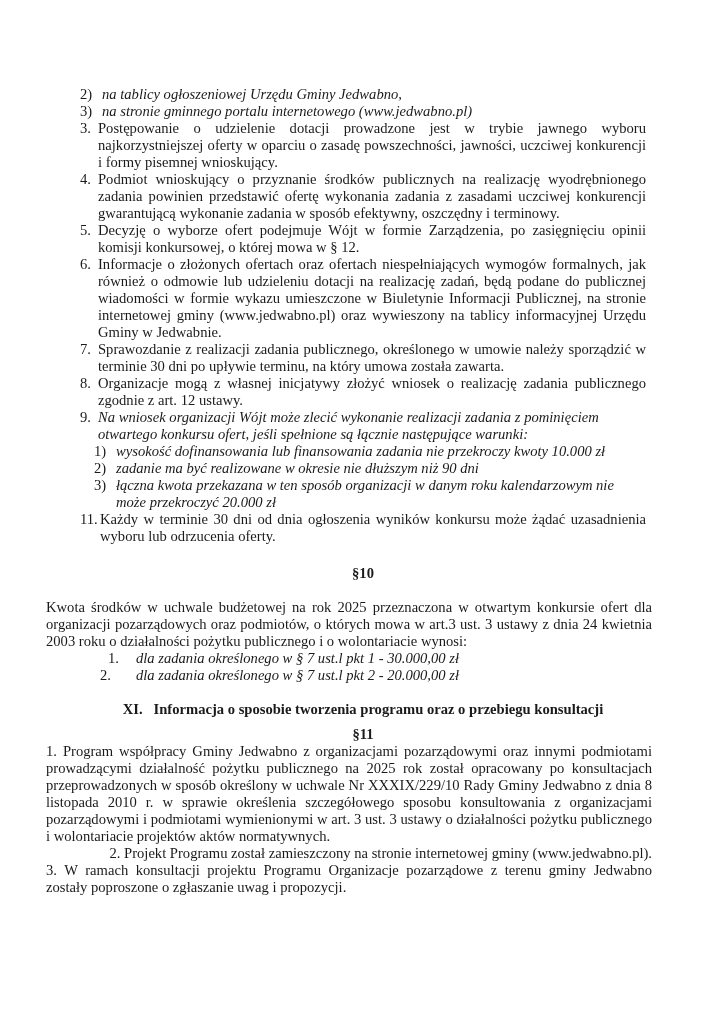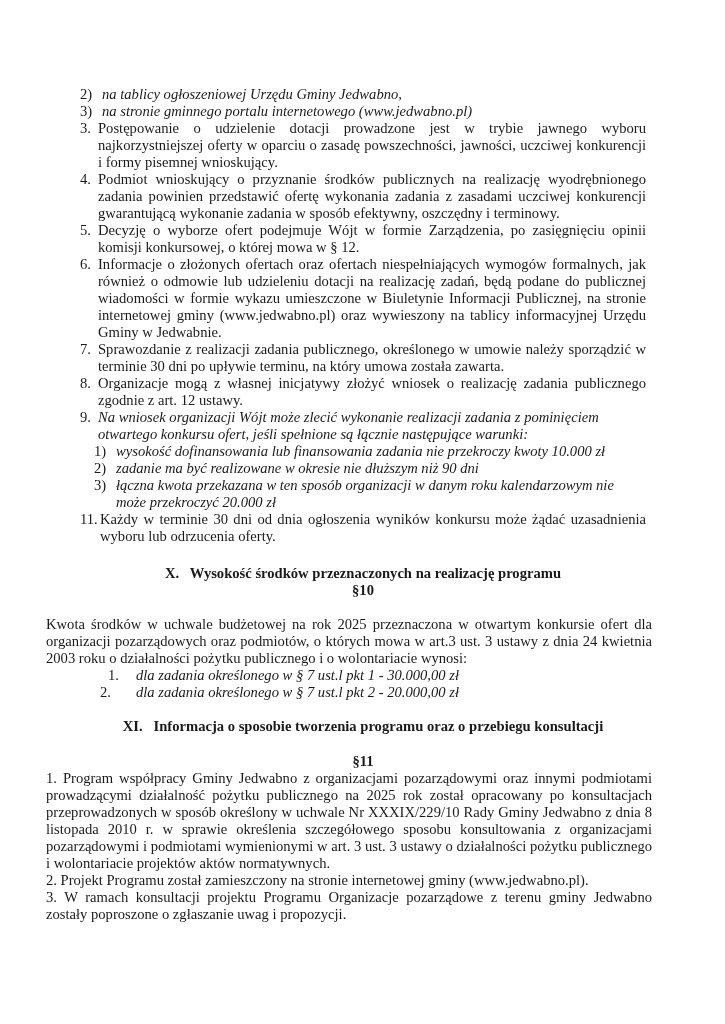--- a/index.html
+++ b/index.html
@@ -77,32 +77,31 @@
     <span class="num">3)</span>
     <span class="txt nojust">łączna kwota przekazana w ten sposób organizacji w danym roku kalendarzowym nie może przekroczyć 20.000 zł</span>
   </div>
 
   <div class="row">
     <span class="num" style="width:20px">11.</span>
     <span class="txt">Każdy w terminie 30 dni od dnia ogłoszenia wyników konkursu może żądać uzasadnienia wyboru lub odrzucenia oferty.</span>
   </div>
 
   <div class="gap2"></div>
-  <div class="heading" style="white-space:pre">X.   Wysokość środków przeznaczonych na realizację programu</div>
   <div class="heading">§10</div>
   <div class="gap1"></div>
   <div class="para" style="margin-left:-34px;margin-right:-6px">Kwota środków w uchwale budżetowej na rok 2025 przeznaczona w otwartym konkursie ofert dla organizacji pozarządowych oraz podmiotów, o których mowa w art.3 ust. 3 ustawy z dnia 24 kwietnia 2003 roku o działalności pożytku publicznego i o wolontariacie wynosi:</div>
   <div class="row list10">
     <span class="num">1.</span>
     <span class="txt nojust">dla zadania określonego w § 7 ust.l pkt 1 - 30.000,00 zł</span>
   </div>
   <div class="row list10" style="margin-left:20px">
     <span class="num" style="width:36px">2.</span>
     <span class="txt nojust">dla zadania określonego w § 7 ust.l pkt 2 - 20.000,00 zł</span>
   </div>
 
   <div class="gap1"></div>
   <div class="heading" style="white-space:pre">XI.   Informacja o sposobie tworzenia programu oraz o przebiegu konsultacji</div>
-  <div class="heading" style="margin-top:18px">§11</div>
+  <div class="heading" style="margin-top:8px">§11</div>
   <div class="para" style="margin-left:-34px;margin-right:-6px">1. Program współpracy Gminy Jedwabno z organizacjami pozarządowymi oraz innymi podmiotami prowadzącymi działalność pożytku publicznego na 2025 rok został opracowany po konsultacjach przeprowadzonych w sposób określony w uchwale Nr XXXIX/229/10 Rady Gminy Jedwabno z dnia 8 listopada 2010 r. w sprawie określenia szczegółowego sposobu konsultowania z organizacjami pozarządowymi i podmiotami wymienionymi w art. 3 ust. 3 ustawy o działalności pożytku publicznego i wolontariacie projektów aktów normatywnych.</div>
-  <div class="para" style="margin-left:-34px;margin-right:-6px;text-align:left">2.  Projekt Programu został zamieszczony na stronie internetowej gminy (www.jedwabno.pl).</div>
+  <div class="para" style="margin-left:-34px;margin-right:-6px;text-align:right">2.  Projekt Programu został zamieszczony na stronie internetowej gminy (www.jedwabno.pl).</div>
   <div class="para" style="margin-left:-34px;margin-right:-6px">3. W ramach konsultacji projektu Programu Organizacje pozarządowe z terenu gminy Jedwabno zostały poproszone o zgłaszanie uwag i propozycji.</div>
 </div>
 
 </body></html>

